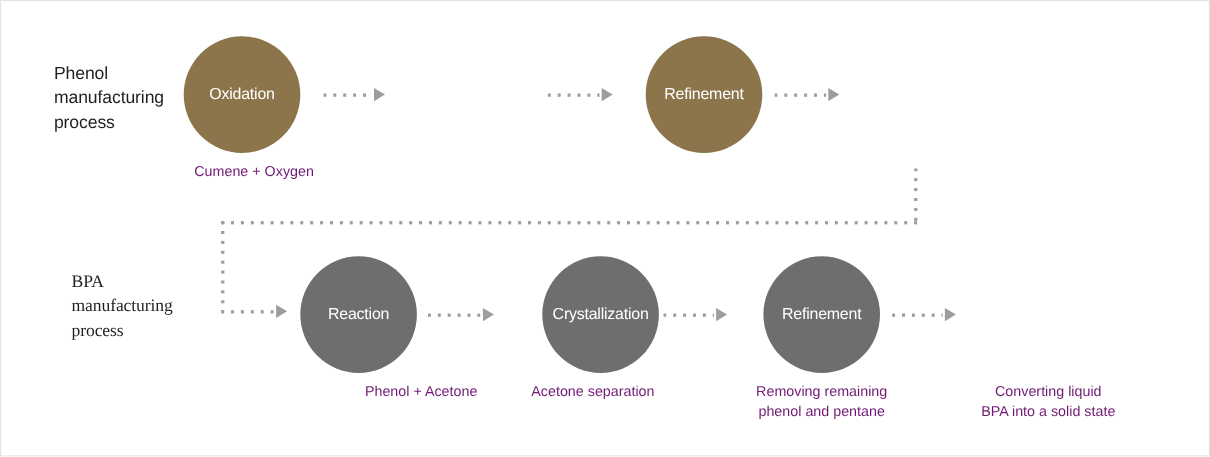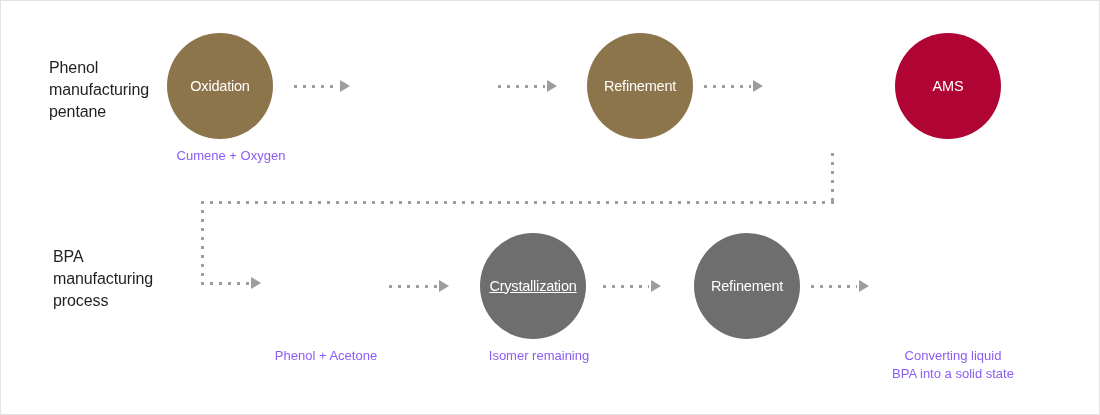--- a/index.html
+++ b/index.html
@@ -42,21 +42,21 @@
     letter-spacing: -0.2px;
     white-space: pre-line;
     box-sizing: border-box;
   }
   .node.brown { background: #8c754a; }
   .node.red   { background: #b00434; }
   .node.gray  { background: #6e6e6e; }
 
   .caption {
     position: absolute;
-    color: #8b5cf6;
+    color: #701a75;
     font-size: 13px;
     line-height: 18px;
     text-align: center;
     white-space: pre-line;
   }
 
   
   .arrow {
     position: absolute;
     height: 12px;
@@ -96,33 +96,32 @@
     background-repeat: repeat-y;
   }
 </style>
 </head>
 <body>
 
 <div id="canvas">
 
   <div class="row-label" style="left:48px; top:56px;">Phenol
 manufacturing
-pentane</div>
+process</div>
 
-  <div class="row-label" style="left:52px; top:245px;">BPA
+  <div class="row-label" style="left:64px; top:245px;font-family:Liberation Serif, serif;">BPA
 manufacturing
 process</div>
 
   <div class="node brown" style="left:166px; top:32px;">Oxidation</div>
 
 
   <div class="node brown" style="left:586px; top:32px;">Refinement</div>
 
 
-  <div class="node red" style="left:894px; top:32px;">AMS</div>
 
   <div class="caption" style="left:122px; top:146px; width:216px;">Cumene + Oxygen</div>
 
   <div class="arrow" style="left:293px; top:79px; width:56px;">
     <span class="dots"></span>
     <span class="head"></span>
   </div>
 
   <div class="arrow" style="left:497px; top:79px; width:59px;">
     <span class="dots"></span>
@@ -138,42 +137,45 @@
 
   <div class="dline-h" style="left:200px; top:200px; width:633px;"></div>
 
   <div class="dline-v" style="left:200px; top:200px; height:82px;"></div>
 
   <div class="arrow" style="left:200px; top:276px; width:60px;">
     <span class="dots"></span>
     <span class="head"></span>
   </div>
 
+  <div class="node gray" style="left:272px; top:232px;">Reaction</div>
 
-  <div class="node gray" style="left:479px; top:232px;text-decoration:underline;">Crystallization</div>
+  <div class="node gray" style="left:492px; top:232px;">Crystallization</div>
 
   <div class="node gray" style="left:693px; top:232px;">Refinement</div>
 
 
   <div class="arrow" style="left:388px; top:279px; width:60px;">
     <span class="dots"></span>
     <span class="head"></span>
   </div>
 
   <div class="arrow" style="left:602px; top:279px; width:58px;">
     <span class="dots"></span>
     <span class="head"></span>
   </div>
 
   <div class="arrow" style="left:810px; top:279px; width:58px;">
     <span class="dots"></span>
     <span class="head"></span>
   </div>
 
-  <div class="caption" style="left:217px; top:346px; width:216px;">Phenol + Acetone</div>
+  <div class="caption" style="left:217px; top:346px; width:216px;text-align:right;">Phenol + Acetone</div>
 
-  <div class="caption" style="left:430px; top:346px; width:216px;">Isomer remaining</div>
+  <div class="caption" style="left:430px; top:346px; width:216px;">Acetone separation</div>
 
+  <div class="caption" style="left:638px; top:346px; width:216px;">Removing remaining
+phenol and pentane</div>
 
   <div class="caption" style="left:844px; top:346px; width:216px;">Converting liquid
 BPA into a solid state</div>
 
 </div>
 
 </body></html>

